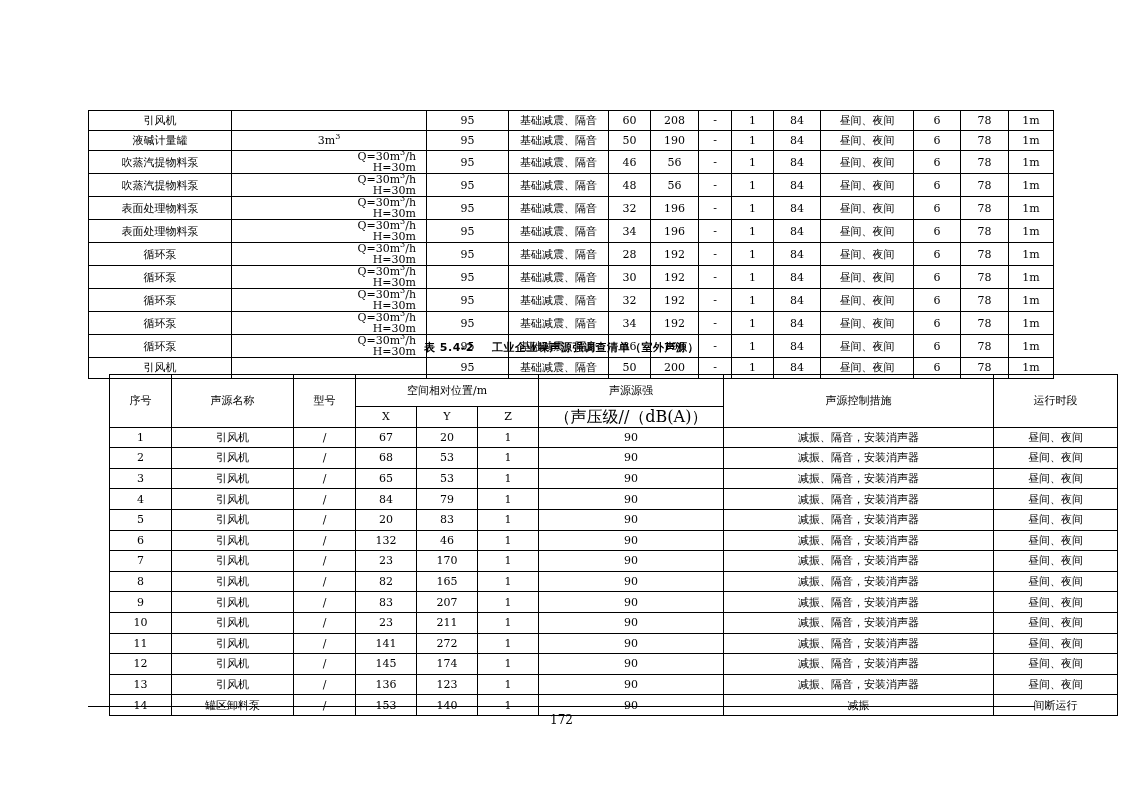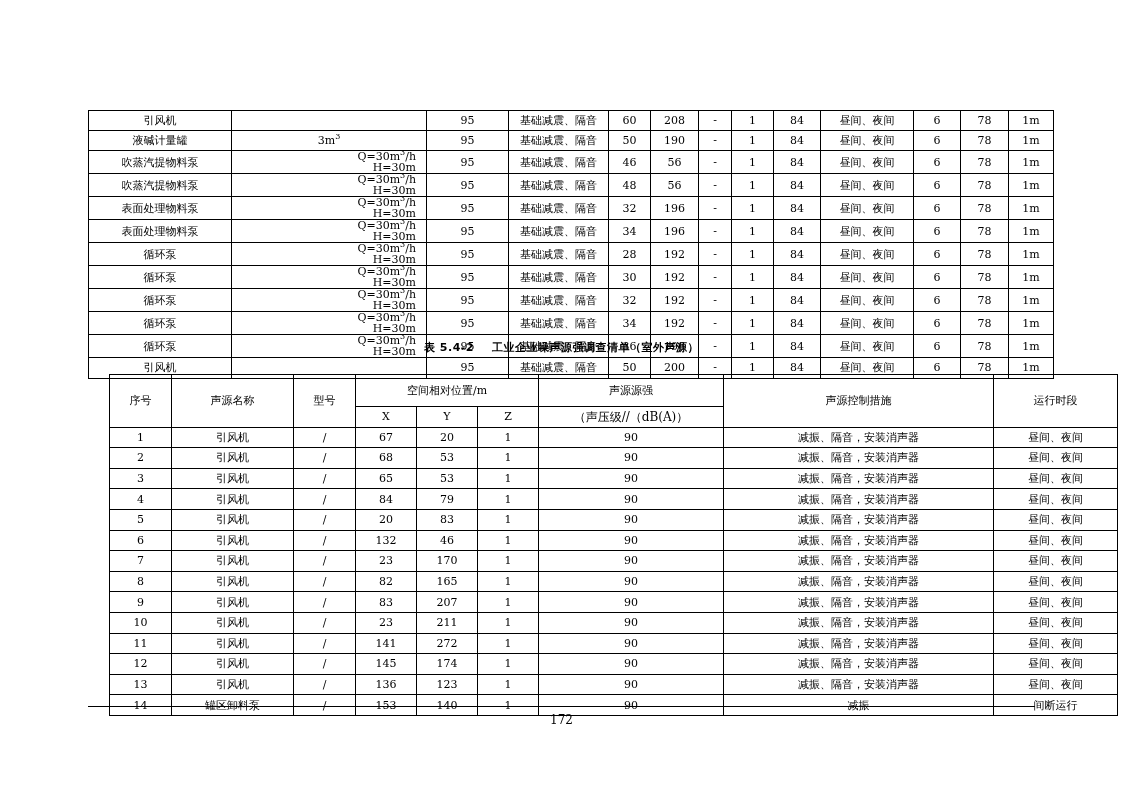--- a/index.html
+++ b/index.html
@@ -134,21 +134,21 @@
     height: 31px;
   }
   .t2-c-idx    { width: 62px; }
   .t2-c-name   { width: 122px; }
   .t2-c-model  { width: 62px; }
   .t2-c-xyz    { width: 61px; }
   .t2-c-src    { width: 185px; }
   .t2-c-ctrl   { width: 270px; }
   .t2-c-time   { width: 124px; }
 
-  .sub-unit { font-size: 12px; }
+  .sub-unit { font-size: 16px; }
 
   
   .footer-zone {
     position: absolute;
     left: 88px;
     top: 706px;
     width: 947px;
   }
   .footer-rule {
     border-bottom: 1.6px solid #000;

